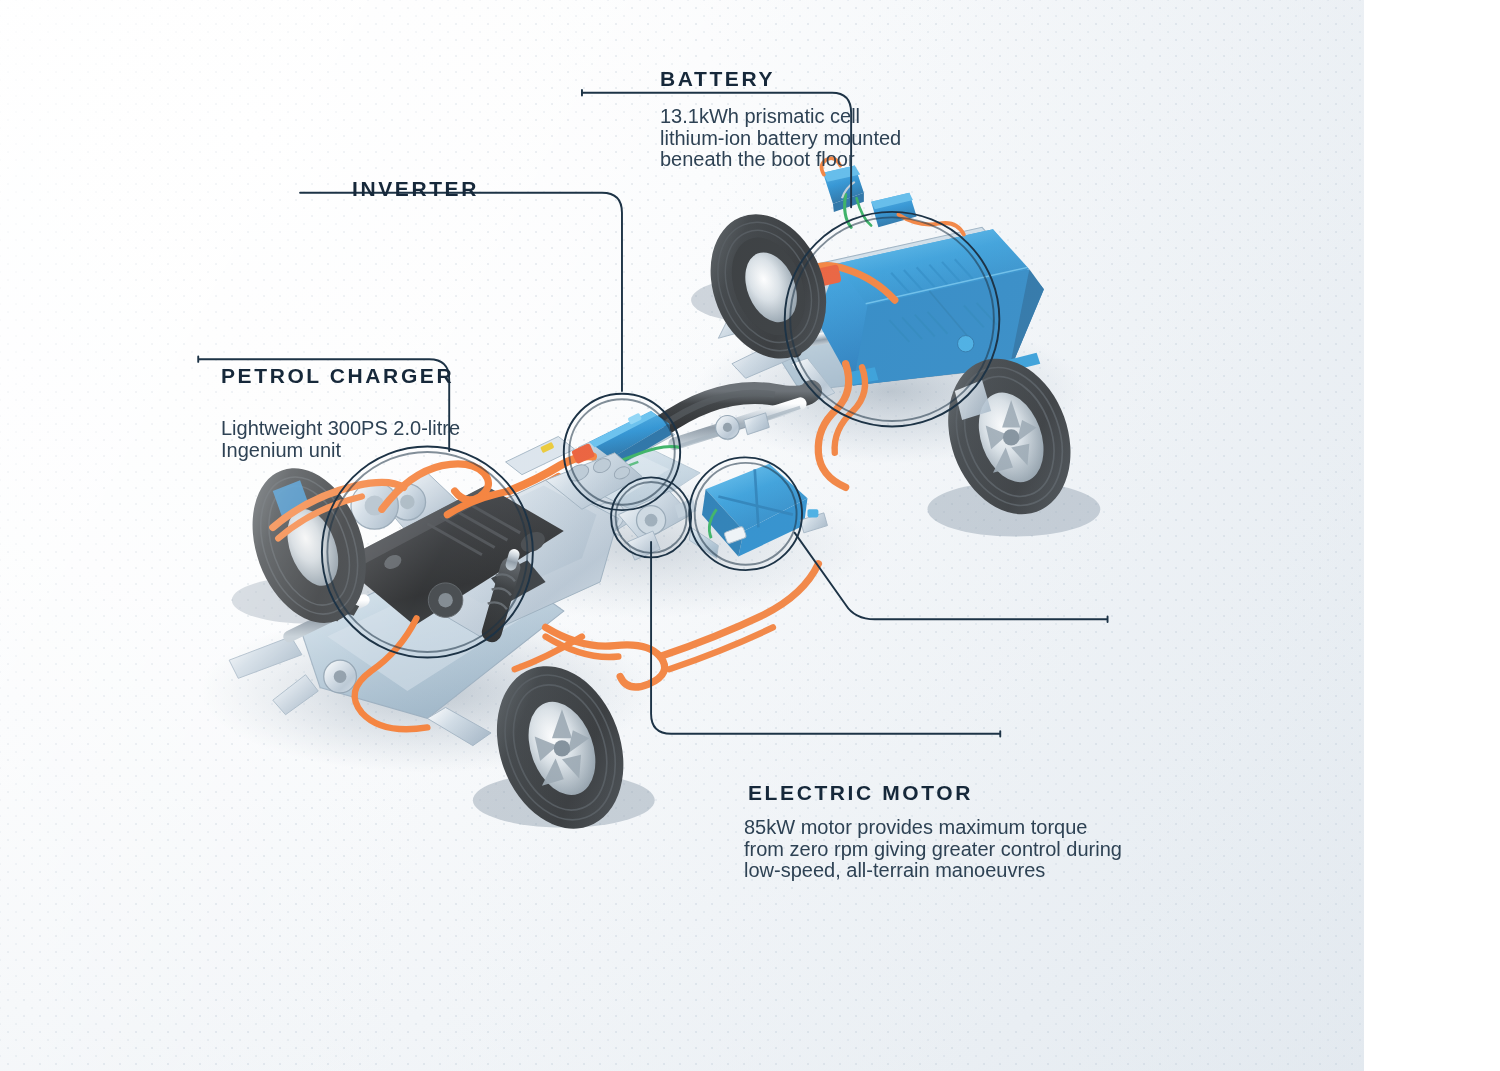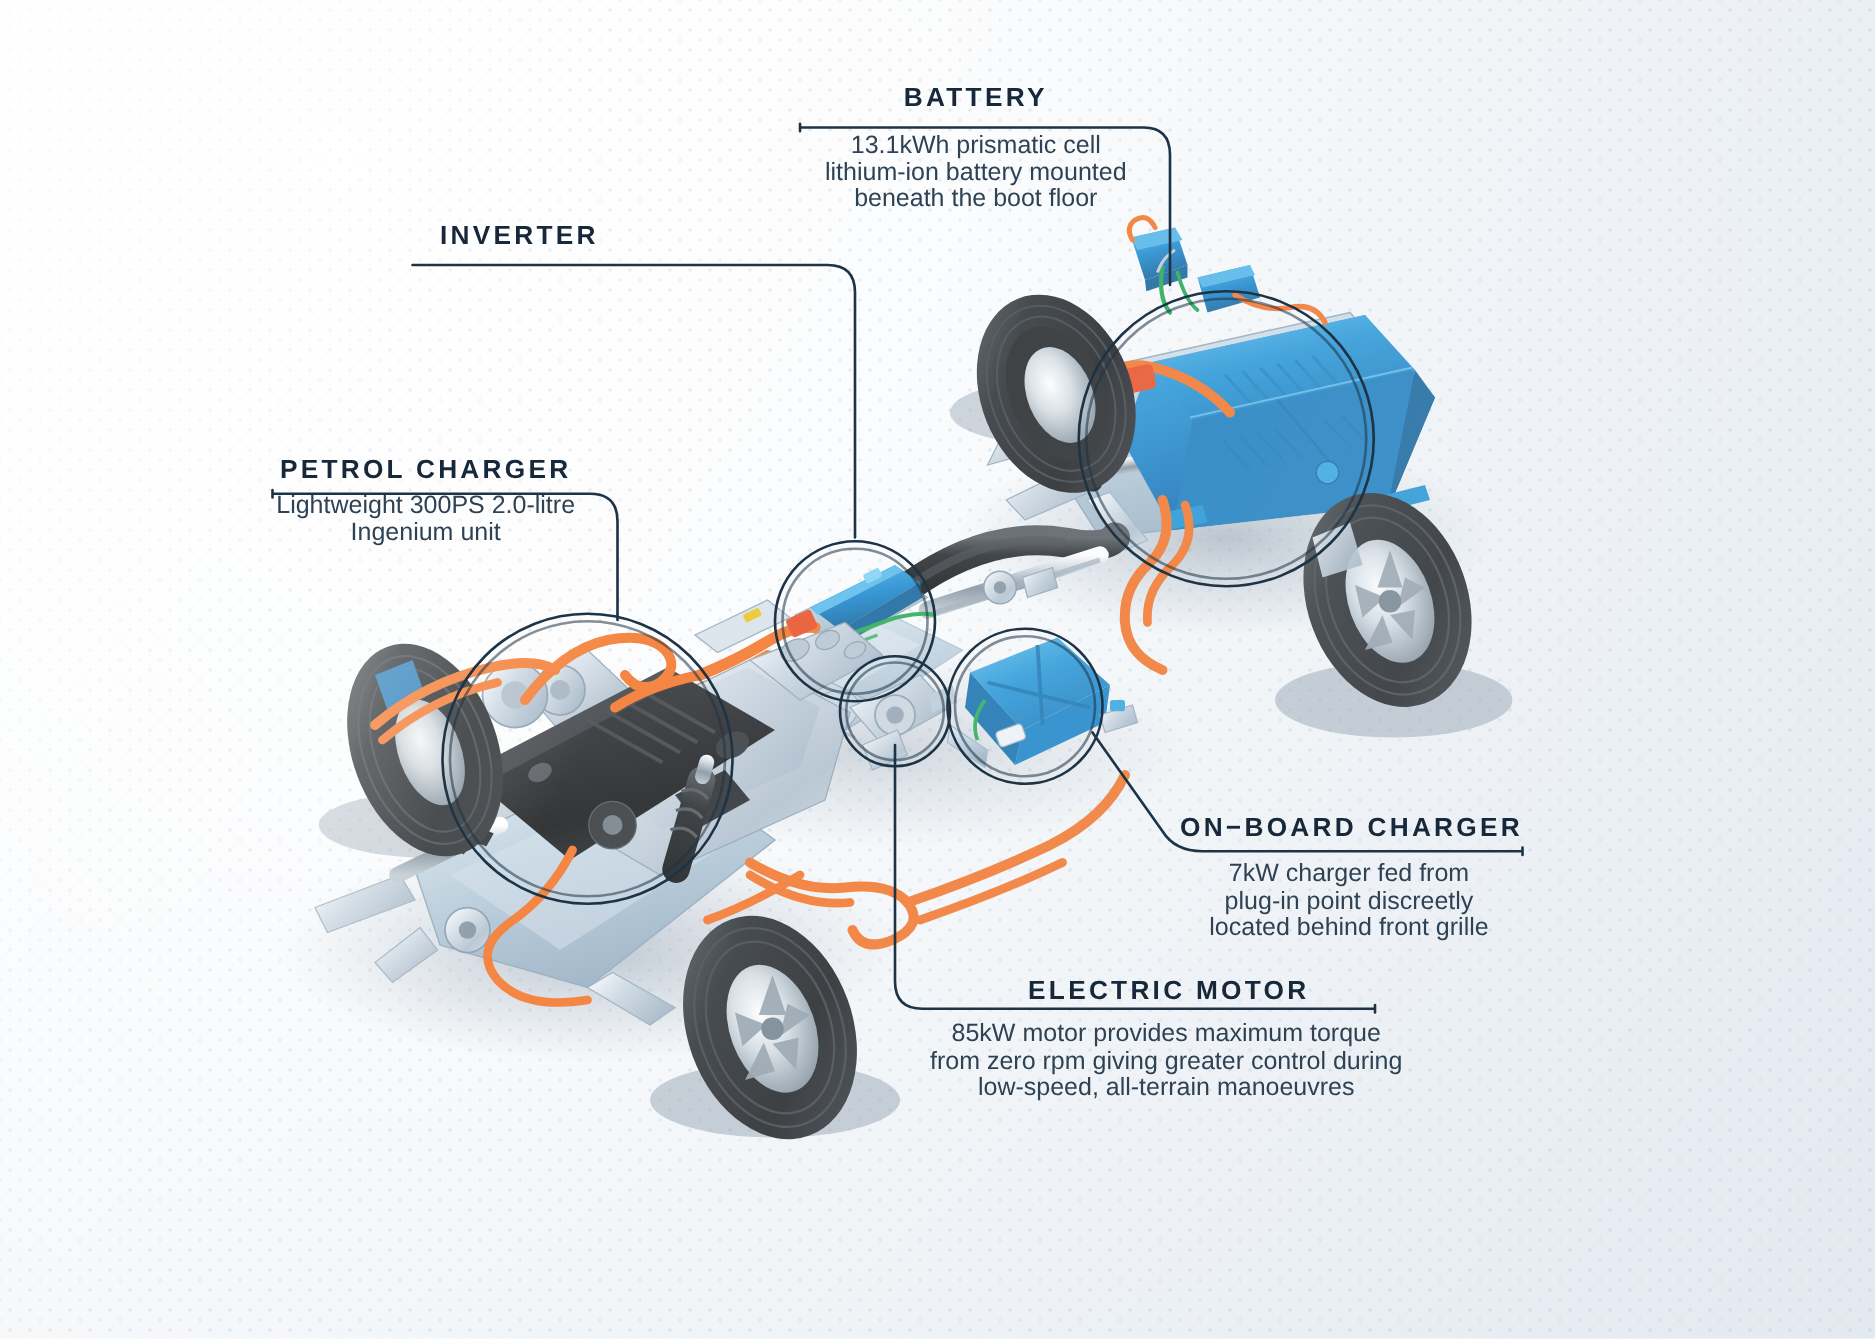--- a/index.html
+++ b/index.html
@@ -3,26 +3,25 @@
 <meta charset="utf-8">
 <title>PHEV Powertrain Cutaway Diagram</title>
 <style>
   html,body{margin:0;padding:0;}
   body{
     font-family:"Liberation Sans", sans-serif;
     background:#ffffff;
   }
   #stage{
     position:relative;
-    width:1500px;
+    width:1364px;
     height:1071px;
     overflow:hidden;
     background:
       radial-gradient(circle at 18% 12%, #ffffff 0%, #fbfcfd 32%, #f2f5f8 62%, #e8edf2 100%);
-    text-align: center;
   }
   
   #texture{
     position:absolute; inset:0;
     background-image:
       radial-gradient(rgba(150,170,190,.23) 1.25px, transparent 1.35px),
       radial-gradient(rgba(150,170,190,.17) 1.25px, transparent 1.35px);
     background-size:16px 16px, 16px 16px;
     background-position:0 0, 8px 8px;
     pointer-events:none;
@@ -457,30 +456,24 @@
 lithium-ion battery mounted
 beneath the boot floor</div>
   </div>
 
   <div class="callout" style="left:352px; top:178px;">
     <div class="c-title">INVERTER</div>
   </div>
 
   <div class="callout" style="left:221px; top:365px;">
     <div class="c-title">PETROL CHARGER</div>
-    <div class="c-body" style="margin-top:8px;">Lightweight 300PS 2.0-litre
+    <div class="c-body" style="margin-top:32px;">Lightweight 300PS 2.0-litre
 Ingenium unit</div>
   </div>
 
-  <div class="callout" style="left:944px; top:652px;">
-    <div class="c-title">ON−BOARD CHARGER</div>
-    <div class="c-body" style="margin-top:16px; margin-left:-4px;">7kW charger fed from
-plug-in point discreetly
-located behind front grille</div>
-  </div>
 
   <div class="callout" style="left:748px; top:782px;">
     <div class="c-title">ELECTRIC MOTOR</div>
     <div class="c-body" style="margin-top:14px; margin-left:-4px;">85kW motor provides maximum torque
 from zero rpm giving greater control during
 low-speed, all-terrain manoeuvres</div>
   </div>
 
 </div>
 

